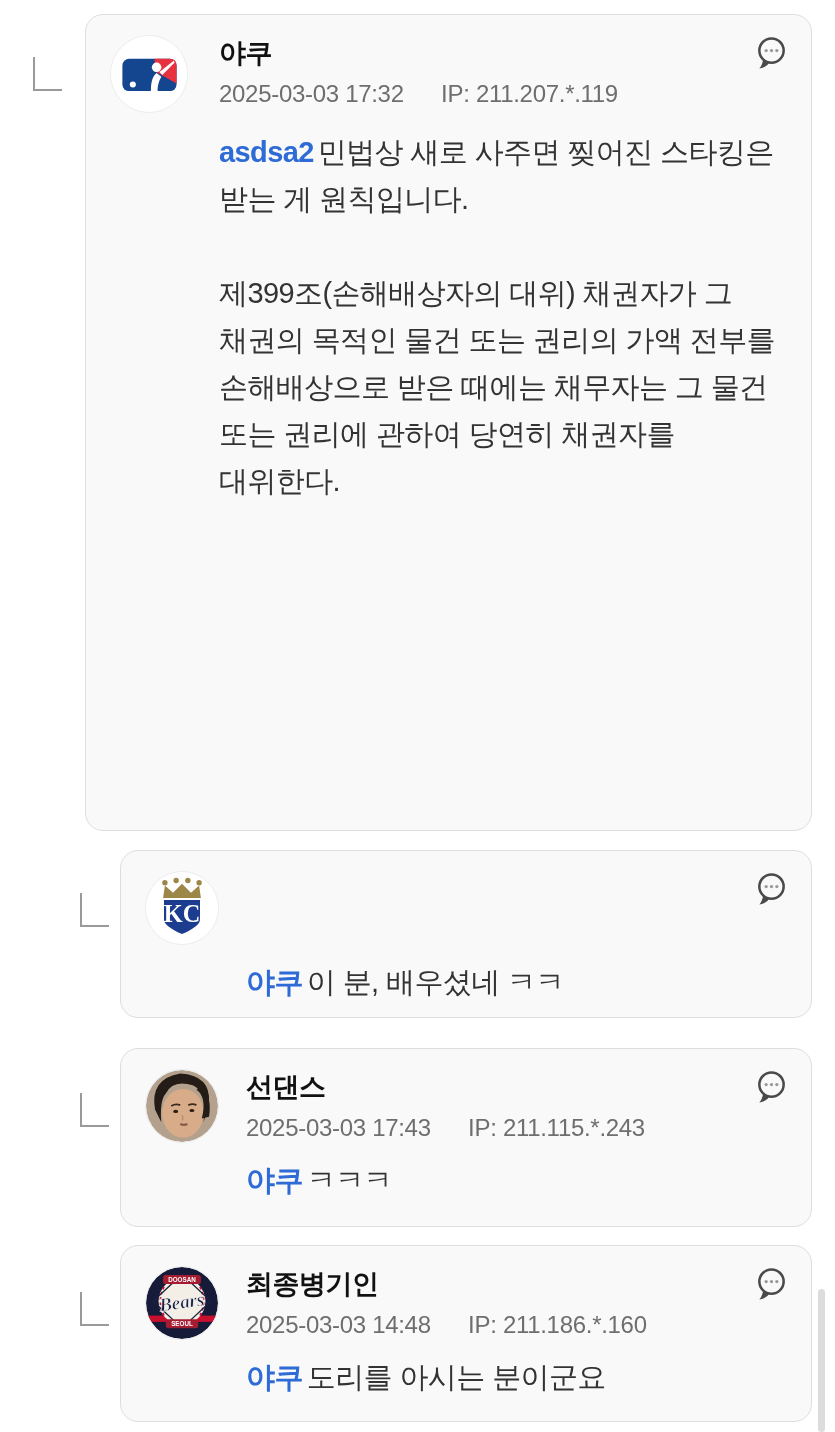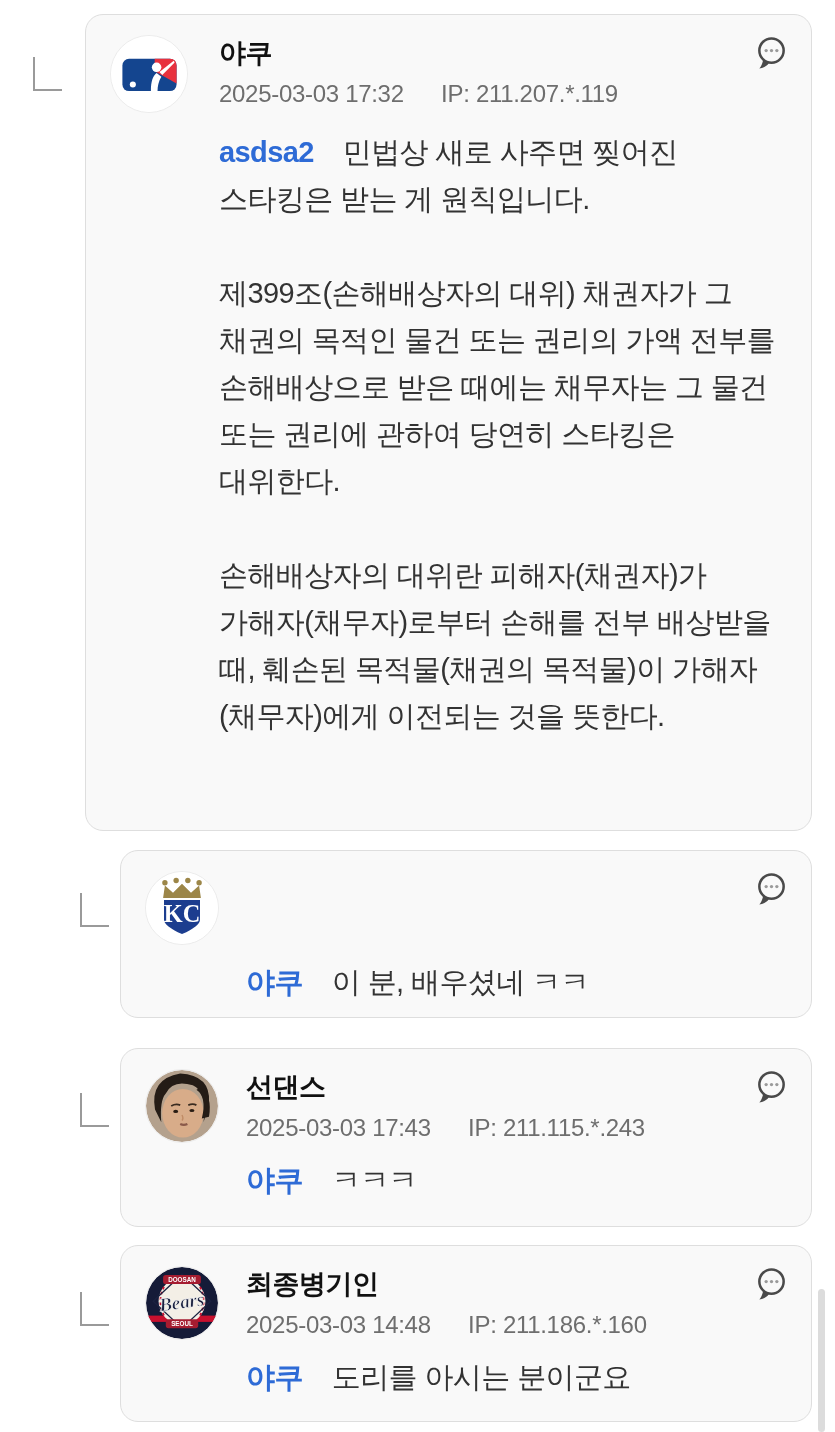--- a/index.html
+++ b/index.html
@@ -45,21 +45,21 @@
   .meta-ip { margin-left: 31px; }
 
   .bubble-icon { position: absolute; top: 20px; right: 22px; width: 35px; height: 37px; cursor: pointer; }
 
   .card-body {
     margin-left: 109px; margin-top: 16px;
     font-size: 29px; color: #333333; line-height: 47px;
     letter-spacing: -0.6px; word-break: keep-all;
   }
   .card-body p + p { margin-top: 47px; }
-  .mention { color: #2e6bd6; font-weight: bold; margin-right: 29px; cursor: pointer; }
+  .mention { color: #2e6bd6; font-weight: bold; margin-right: 4px; cursor: pointer; }
 
   .small-card .avatar { width: 74px; height: 74px; margin-right: 27px; }
   .small-card .card-body { margin-left: 101px; margin-top: 14px; }
 
   .scrollbar-thumb {
     position: absolute; right: 10px; top: 1289px;
     width: 7px; height: 143px;
     background: #dcdcdc; border-radius: 4px;
   }
 </style>
@@ -96,22 +96,21 @@
     <circle cx="18" cy="16" r="12.5" fill="none" stroke="#4a4a4a" stroke-width="2.6"></circle>
     <path d="M9.5 25.5 Q8 32 5.5 34.5 Q13 33 15.5 28.5 Z" fill="#4a4a4a"></path>
     <circle cx="12.5" cy="16" r="1.7" fill="#9a9a9a"></circle>
     <circle cx="18" cy="16" r="1.7" fill="#9a9a9a"></circle>
     <circle cx="23.5" cy="16" r="1.7" fill="#9a9a9a"></circle>
   </svg>
   <div class="card-body">
     <p>
       <span class="mention">asdsa2</span><span>민법상 새로 사주면 찢어진 스타킹은 받는 게 원칙입니다.</span>
     </p>
-    <p>제399조(손해배상자의 대위) 채권자가 그 채권의 목적인 물건 또는 권리의 가액 전부를 손해배상으로 받은 때에는 채무자는 그 물건 또는 권리에 관하여 당연히 스타킹은 대위한다.</p>
-    <p>손해배상자의 대위란 피해자(채권자)가 가해자(채무자)로부터 손해를 전부 배상받을 때, 훼손된 목적물(채권의 목적물)이 가해자(채무자)에게 이전되는 것을 뜻한다.</p>
+    <p>제399조(손해배상자의 대위) 채권자가 그 채권의 목적인 물건 또는 권리의 가액 전부를 손해배상으로 받은 때에는 채무자는 그 물건 또는 권리에 관하여 당연히 채권자를 대위한다.</p>
   </div>
 </div>
 
 <div id="card-2" class="comment-card small-card">
   <div class="card-header">
     <div class="avatar">
       <svg viewBox="0 0 80 80">
         <circle cx="40" cy="40" r="40" fill="#ffffff"></circle>
         <path d="M19 29 L21 15 L30 23 L40 13 L50 23 L59 15 L61 29 Z" fill="#9c8648"></path>
         <circle cx="21" cy="12" r="3" fill="#9c8648"></circle>

